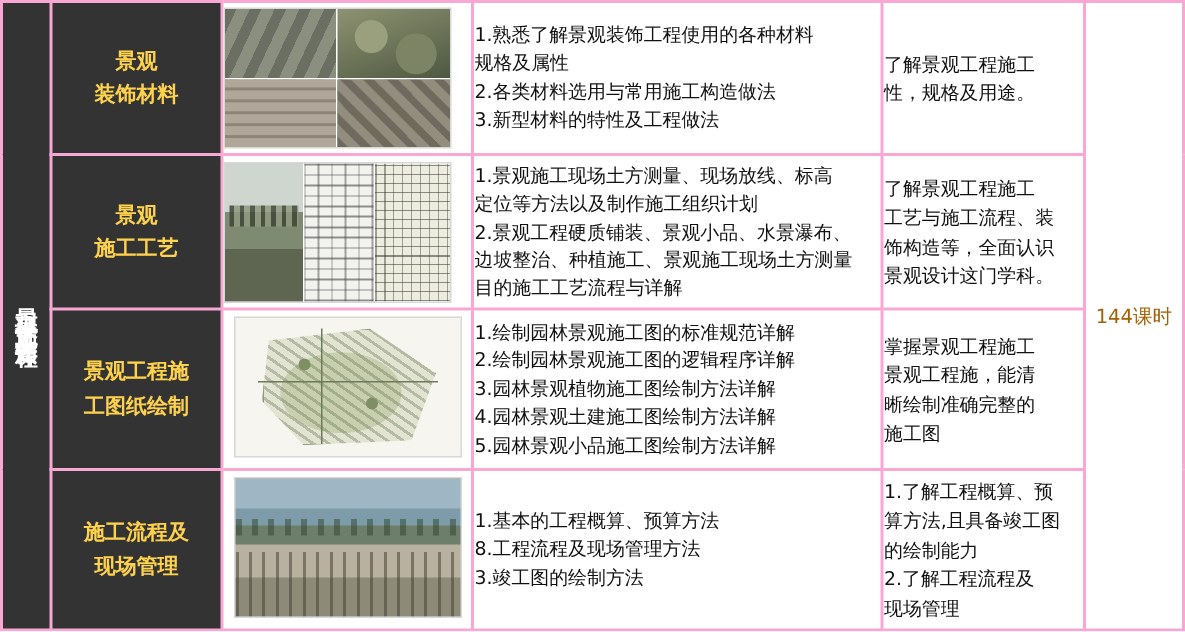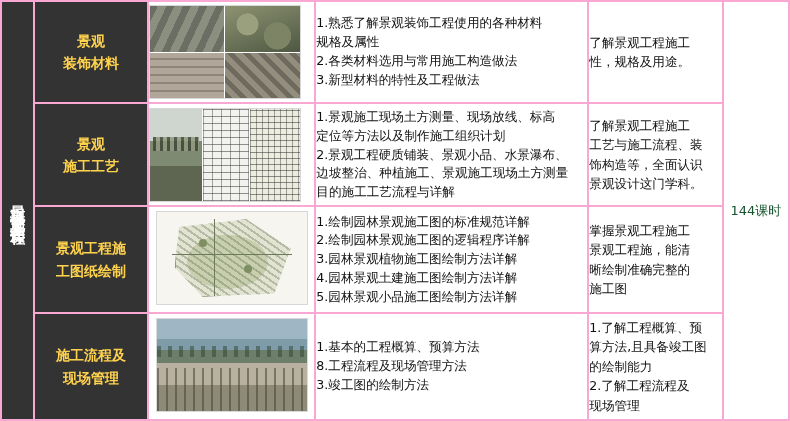--- a/index.html
+++ b/index.html
@@ -154,21 +154,21 @@
     line-height: 1.55;
     padding: 5px 7px;
     vertical-align: middle;
     text-align: left;
   }
   td.goal .ln { display: block; }
   
   td.hours {
     width: 62px;
     background: #ffffff;
-    color: #14532d;
+    color: #a16207;
     font-size: 13px;
     text-align: center;
     vertical-align: middle;
     border: none;
   }
 </style>
 </head>
 <body>
 
 <div id="sheet">

